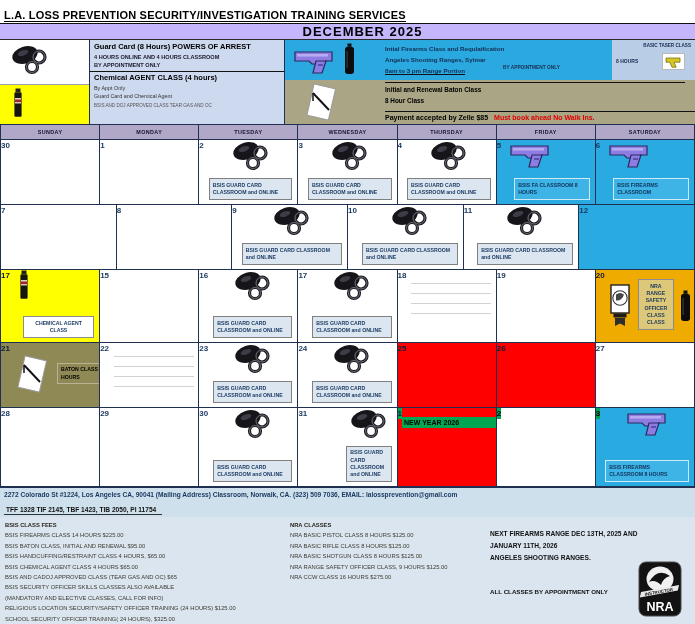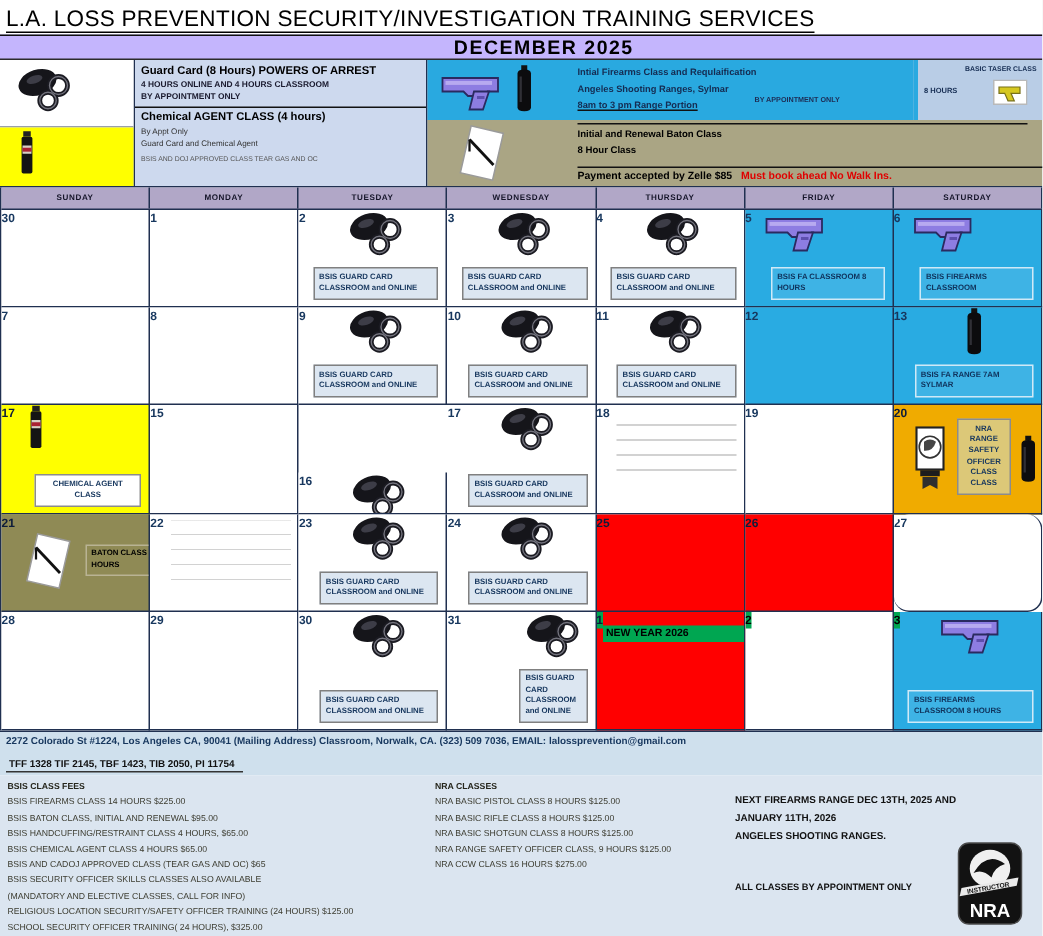--- a/index.html
+++ b/index.html
@@ -1,20 +1,20 @@
 <!DOCTYPE html>
 <html><head>
 <meta charset="utf-8">
 <style>
   html,body{margin:0;padding:0;background:#f2f2f2;}
   .page{width:695px;height:624px;background:#fff;position:relative;font-family:"Liberation Sans",sans-serif;overflow:hidden;box-sizing:border-box;}
   *{box-sizing:border-box;}
 
   .title-bar{height:23px;display:flex;align-items:flex-end;padding:2px 0 1px 4px;background:#fff;}
-  .title-bar span{font-size:15px;font-weight:normal;color:#000;border-bottom:1.6px solid #000;letter-spacing:.2px;}
+  .title-bar span{font-size:11px;font-weight:bold;color:#000;border-bottom:1.6px solid #000;letter-spacing:.2px;}
 
   .month-bar{height:17px;background:#c4b5fd;border-top:1.5px solid #111;border-bottom:1px solid #2b2b2b;text-align:center;font-weight:bold;font-size:13px;line-height:16px;color:#000;letter-spacing:1px;padding-left:30px;}
 
   
   .info{display:flex;height:85px;border-bottom:1px solid #203050;}
   .info-col1{width:90px;display:flex;flex-direction:column;border-right:1px solid #203050;}
   .c1-top{height:45px;background:#fff;display:flex;align-items:center;justify-content:flex-start;padding-left:10px;border-bottom:1px solid #9aa0aa;}
   .c1-bot{flex:1;background:#ffff00;display:flex;align-items:center;padding-left:12px;}
   .info-col2{width:195px;background:#cdd9ee;border-right:1px solid #203050;padding:2px 0 0 4px;}
   .gc1{font-size:7.5px;font-weight:bold;color:#000;}
@@ -304,50 +304,39 @@
                   <circle cx="29" cy="13" r="6" fill="none" stroke="#9a9aa5" stroke-width="0.9" opacity="0.7"></circle>
                   <circle cx="22" cy="23" r="5.5" fill="none" stroke="#9a9aa5" stroke-width="0.9" opacity="0.7"></circle>
                 </svg></span>
               <div class="cell-box box-blue col-box">BSIS GUARD CARD CLASSROOM and ONLINE</div>
             </div>
           </div>
           <div class="cell" style="background: rgb(41, 171, 226);">
             <div class="cell-date">12</div>
             <div class="cell-body"></div>
           </div>
-          <div class="cell" style="background: rgb(41, 171, 226);">
-            <div class="cell-date">13</div>
-            <div class="cell-body">
-              <span class="cal-icon"><svg width="13" height="32" viewBox="0 0 13 32">
-                  <rect x="4.5" y="0.5" width="4" height="3.2" fill="#111"></rect>
-                  <path d="M2,6 q0,-2.6 4.5,-2.6 q4.5,0 4.5,2.6 v22.5 q0,2.6 -4.5,2.6 q-4.5,0 -4.5,-2.6 z" fill="#0c0c0e"></path>
-                  <rect x="3.4" y="8" width="1.5" height="17" fill="#303036"></rect>
-                </svg></span>
-              <div class="cell-box box-outline col-box">BSIS FA RANGE 7AM SYLMAR</div>
-            </div>
-          </div>
         </div>
         <div class="week" style="height: 73px;">
           <div class="cell" style="background: rgb(255, 255, 0);">
             <div class="cell-date" style="color: rgb(13, 28, 58);">17</div>
             <div class="cell-body left">
               <span class="cal-icon"><svg width="12" height="30" viewBox="0 0 12 30">
                   <rect x="3.5" y="0.5" width="5" height="3.6" fill="#222"></rect>
                   <rect x="2.4" y="4.2" width="7.2" height="24.5" rx="1.2" fill="#141414"></rect>
                   <rect x="3" y="10" width="6" height="5.5" fill="#d8d0c4"></rect>
                   <rect x="3" y="11.5" width="6" height="2.6" fill="#a23"></rect>
                 </svg></span>
               <div class="cell-box box-white_box col-box">CHEMICAL AGENT CLASS</div>
             </div>
           </div>
           <div class="cell" style="background: rgb(255, 255, 255);">
             <div class="cell-date">15</div>
             <div class="cell-body"></div>
           </div>
-          <div class="cell" style="background: rgb(255, 255, 255); margin-top: 45px;">
+          <div class="cell" style="background: rgb(255, 255, 255);">
             <div class="cell-date">16</div>
             <div class="cell-body">
               <span class="cal-icon"><svg width="40" height="32" viewBox="0 0 40 32">
                   <ellipse cx="15" cy="11" rx="13" ry="8.5" fill="#15151a" transform="rotate(-18 15 11)"></ellipse>
                   <ellipse cx="13" cy="9" rx="5.5" ry="2.6" fill="#3d3d47" transform="rotate(-18 13 9)"></ellipse>
                   <circle cx="29" cy="13" r="6" fill="none" stroke="#1b1b22" stroke-width="3.2"></circle>
                   <circle cx="22" cy="23" r="5.5" fill="none" stroke="#1b1b22" stroke-width="3.2"></circle>
                   <circle cx="29" cy="13" r="6" fill="none" stroke="#9a9aa5" stroke-width="0.9" opacity="0.7"></circle>
                   <circle cx="22" cy="23" r="5.5" fill="none" stroke="#9a9aa5" stroke-width="0.9" opacity="0.7"></circle>
                 </svg></span>
@@ -446,21 +435,21 @@
             </div>
           </div>
           <div class="cell" style="background: rgb(255, 0, 0);">
             <div class="cell-date" style="color: rgb(13, 28, 58);">25</div>
             <div class="cell-body"></div>
           </div>
           <div class="cell" style="background: rgb(255, 0, 0);">
             <div class="cell-date" style="color: rgb(13, 28, 58);">26</div>
             <div class="cell-body"></div>
           </div>
-          <div class="cell" style="background: rgb(255, 255, 255); border-radius: 10px;">
+          <div class="cell" style="background: rgb(255, 255, 255);">
             <div class="cell-date">27</div>
             <div class="cell-body"></div>
           </div>
         </div>
         <div class="week" style="height: 79px;">
           <div class="cell" style="background: rgb(255, 255, 255);">
             <div class="cell-date">28</div>
             <div class="cell-body"></div>
           </div>
           <div class="cell" style="background: rgb(255, 255, 255);">

